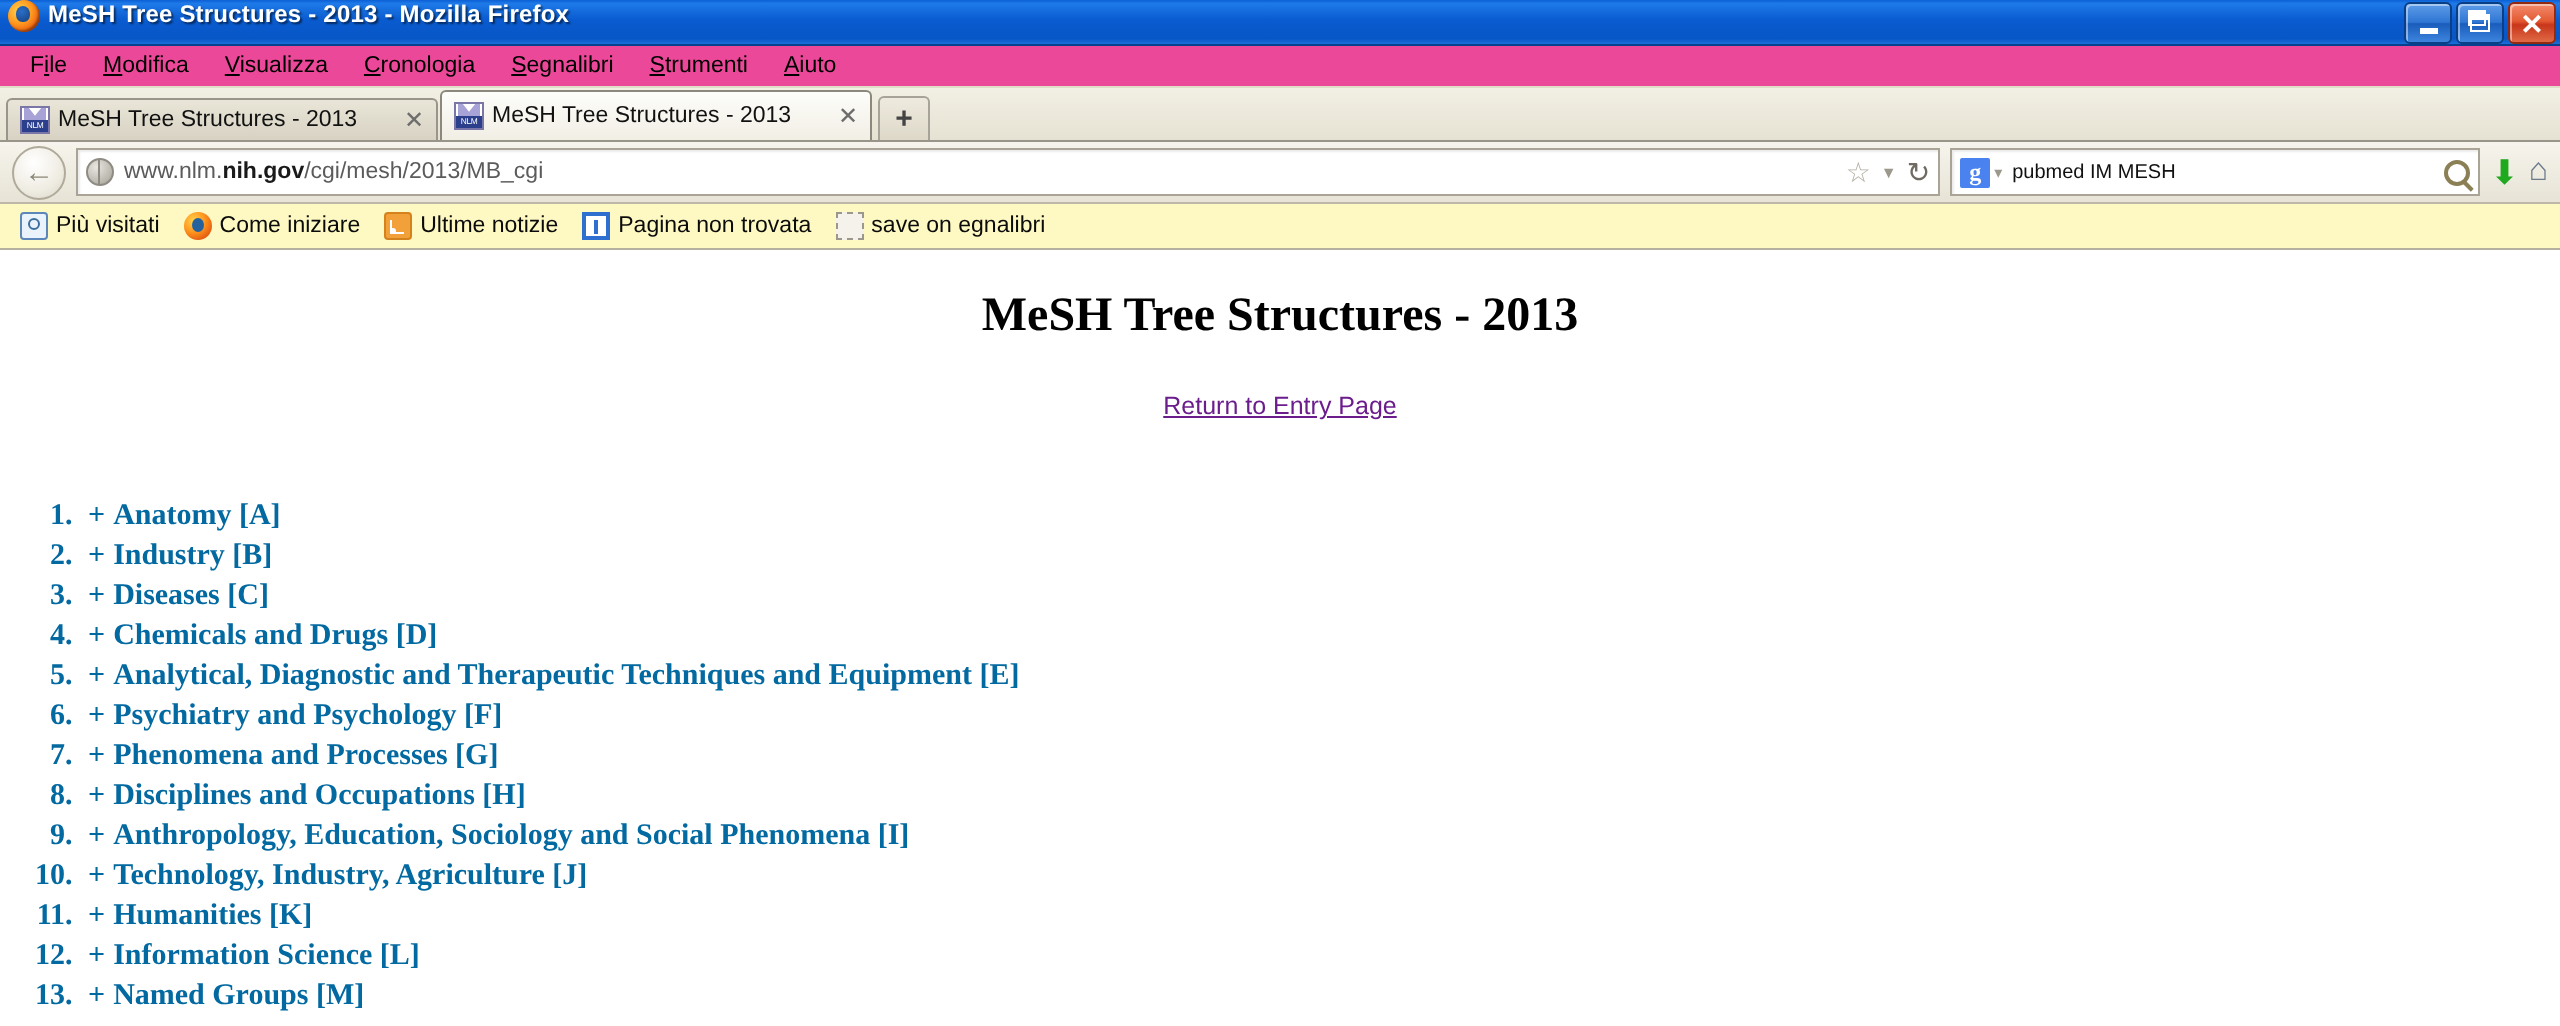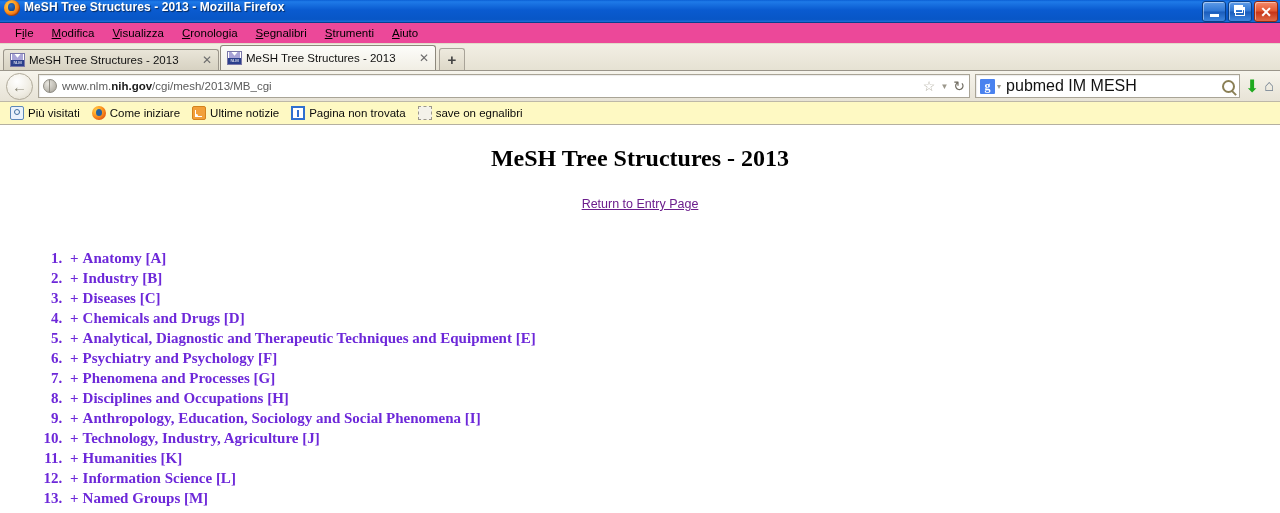--- a/index.html
+++ b/index.html
@@ -169,21 +169,21 @@
     display: flex; align-items: center; padding: 0 4px; flex: none;
     box-shadow: inset 1px 1px 1px rgba(0,0,0,.08);
   }
   .g-icon {
     width: 15px; height: 15px; flex: none; margin-right: 2px;
     background: #4a82ef; color: #fff;
     font-family: "Liberation Serif", serif; font-weight: bold;
     font-size: 12px; line-height: 15px; text-align: center;
     border-radius: 1px;
   }
-  .search-text { font-size: 16px; color: #111; margin-left: 5px; flex: 1; }
+  .search-text { font-size: 10px; color: #111; margin-left: 5px; flex: 1; }
   .magnifier {
     width: 13px; height: 13px; border: 2px solid #8a7f55; border-radius: 50%;
     position: relative; flex: none; box-sizing: border-box;
   }
   .magnifier::after {
     content: ""; position: absolute; right: -4px; bottom: -3px;
     width: 6px; height: 2px; background: #8a7f55; transform: rotate(45deg);
   }
   .dl-icon { color: #1fa91f; font-size: 17px; line-height: 1; flex: none; }
   .home-icon { color: #6b7b8c; font-size: 16px; line-height: 1; flex: none; }
@@ -249,23 +249,23 @@
     margin-top: 20px;
   }
   .entry-link-wrap { text-align: center; margin-top: 22px; }
   .entry-link {
     font-family: "Liberation Sans", sans-serif;
     font-size: 12.5px; color: #6b1d8c;
     text-decoration: underline; cursor: pointer;
   }
   ol.tree {
     margin: 36px 0 0 0;
-    padding-left: 66px;
+    padding-left: 40px;
     font-family: "Liberation Serif", serif;
-    font-weight: bold; font-size: 15px; color: #6d28d9;
+    font-weight: bold; font-size: 15px; color: #0369a1;
     list-style-position: outside;
   }
   ol.tree li { line-height: 20px; padding-left: 4px; }
   ol.tree li .plus { margin-right: 4px; }
   ol.tree li .label { text-decoration: none; }
 </style>
 </head>
 <body>
 
 <div class="titlebar">

